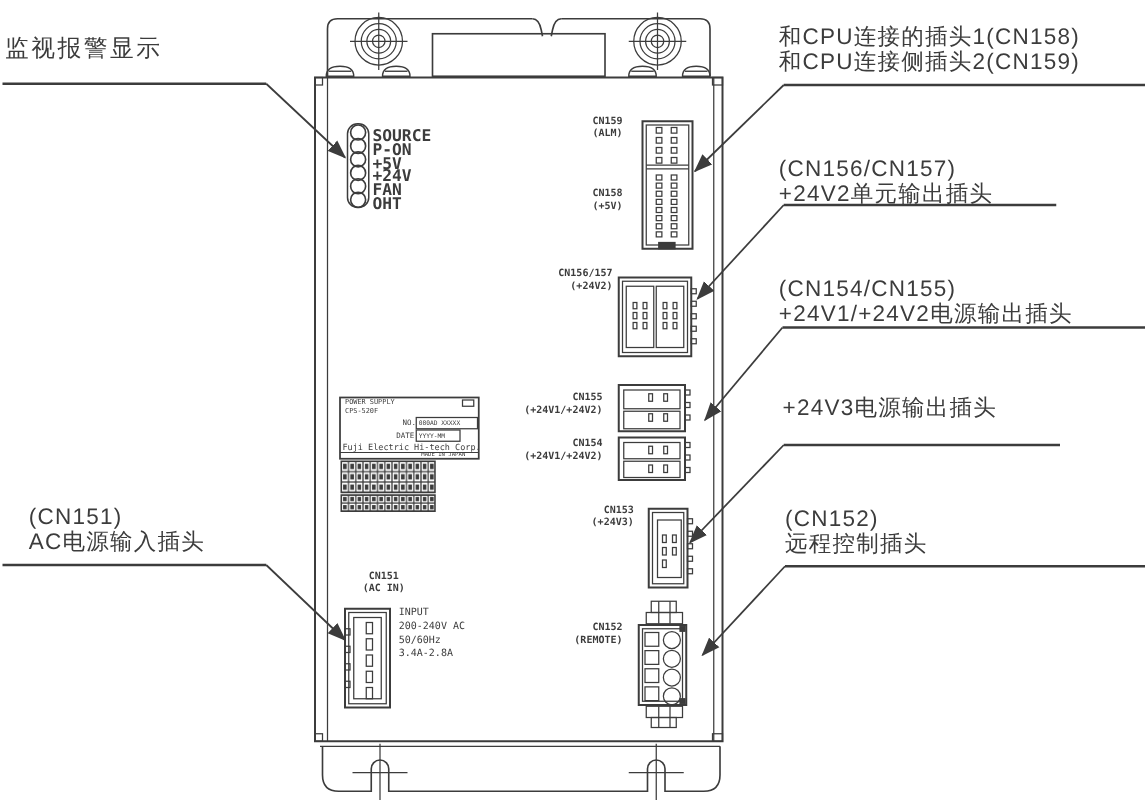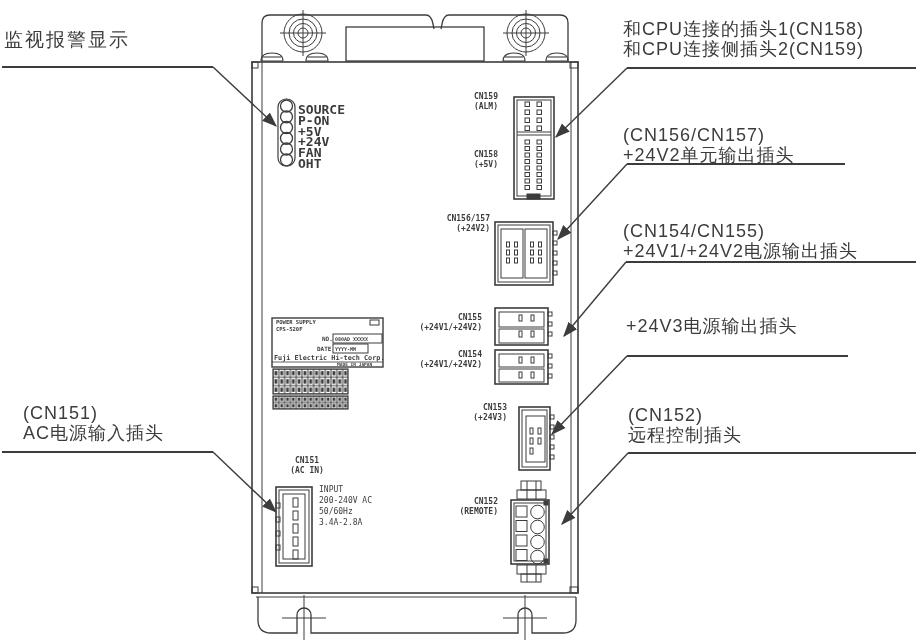--- a/index.html
+++ b/index.html
@@ -9,21 +9,21 @@
   .callout{position:absolute;font-size:18px;letter-spacing:1px;line-height:20px;
            color:#3c3c3c;white-space:nowrap;font-family:"Liberation Sans",sans-serif;}
   .callout.big{font-size:19px;letter-spacing:2px;}
   .clabel{position:absolute;text-align:right;font-family:"DejaVu Sans Mono",monospace;
           font-weight:bold;font-size:8px;line-height:10px;color:#3c3c3c;white-space:nowrap;}
   .clabel.leftal{text-align:center;}
   .ledlbl{position:absolute;left:298px;font-family:"DejaVu Sans Mono",monospace;
           font-weight:bold;font-size:13px;color:#3c3c3c;white-space:nowrap;}
   .rating{position:absolute;left:319px;top:484px;font-family:"DejaVu Sans Mono",monospace;
           font-weight:normal;font-size:8px;line-height:11px;color:#3c3c3c;white-space:nowrap;}
-  .np{position:absolute;font-family:"DejaVu Sans Mono",monospace;font-weight:bold;
+  .np{position:absolute;font-family:"DejaVu Sans Mono",monospace;font-weight:normal;
       color:#3c3c3c;white-space:nowrap;}
 </style>
 </head>
 <body>
 
 <div id="stage">
 
 <svg width="916" height="640" viewBox="0 0 916 640" fill="none" stroke="#3c3c3c" stroke-width="1.3">
   <defs>
     <marker id="arr" viewBox="0 0 12 9" markerWidth="15" markerHeight="12" refX="11" refY="4.5" orient="auto" markerUnits="userSpaceOnUse">

